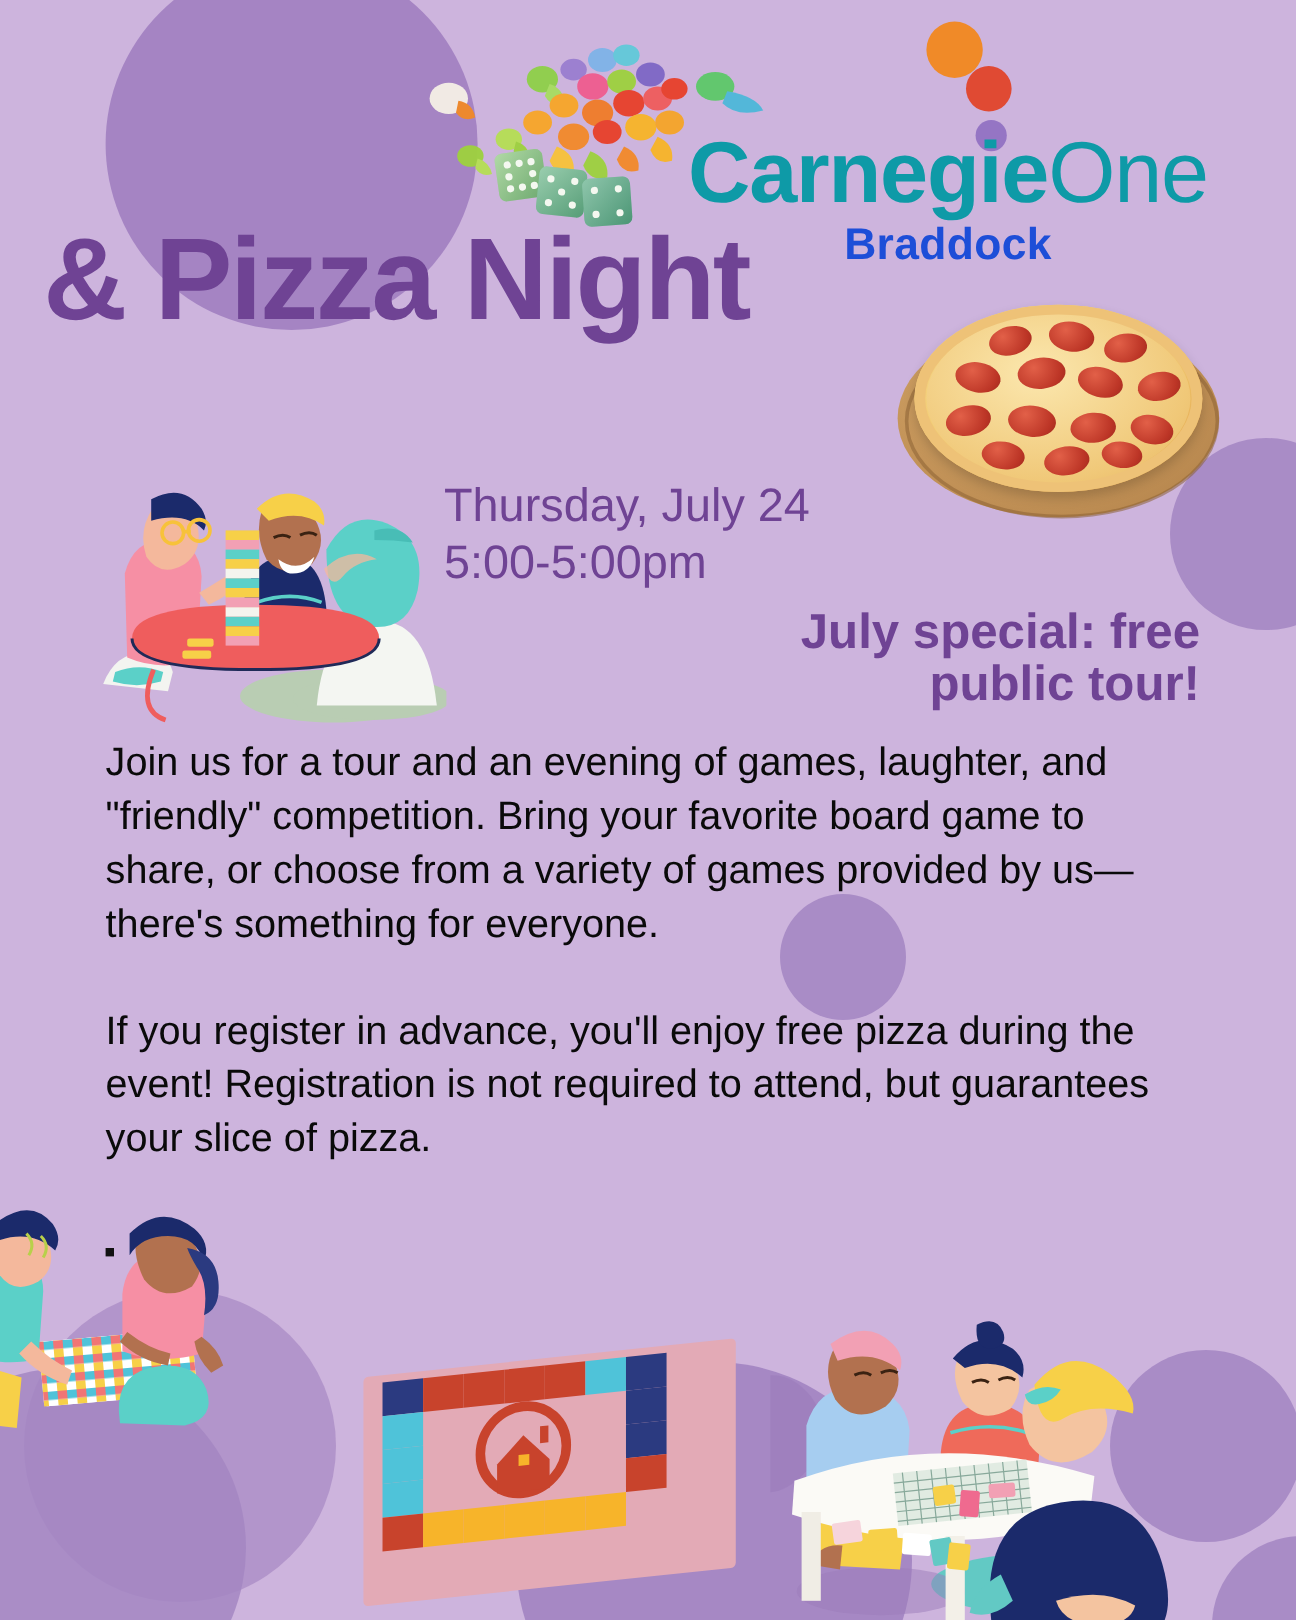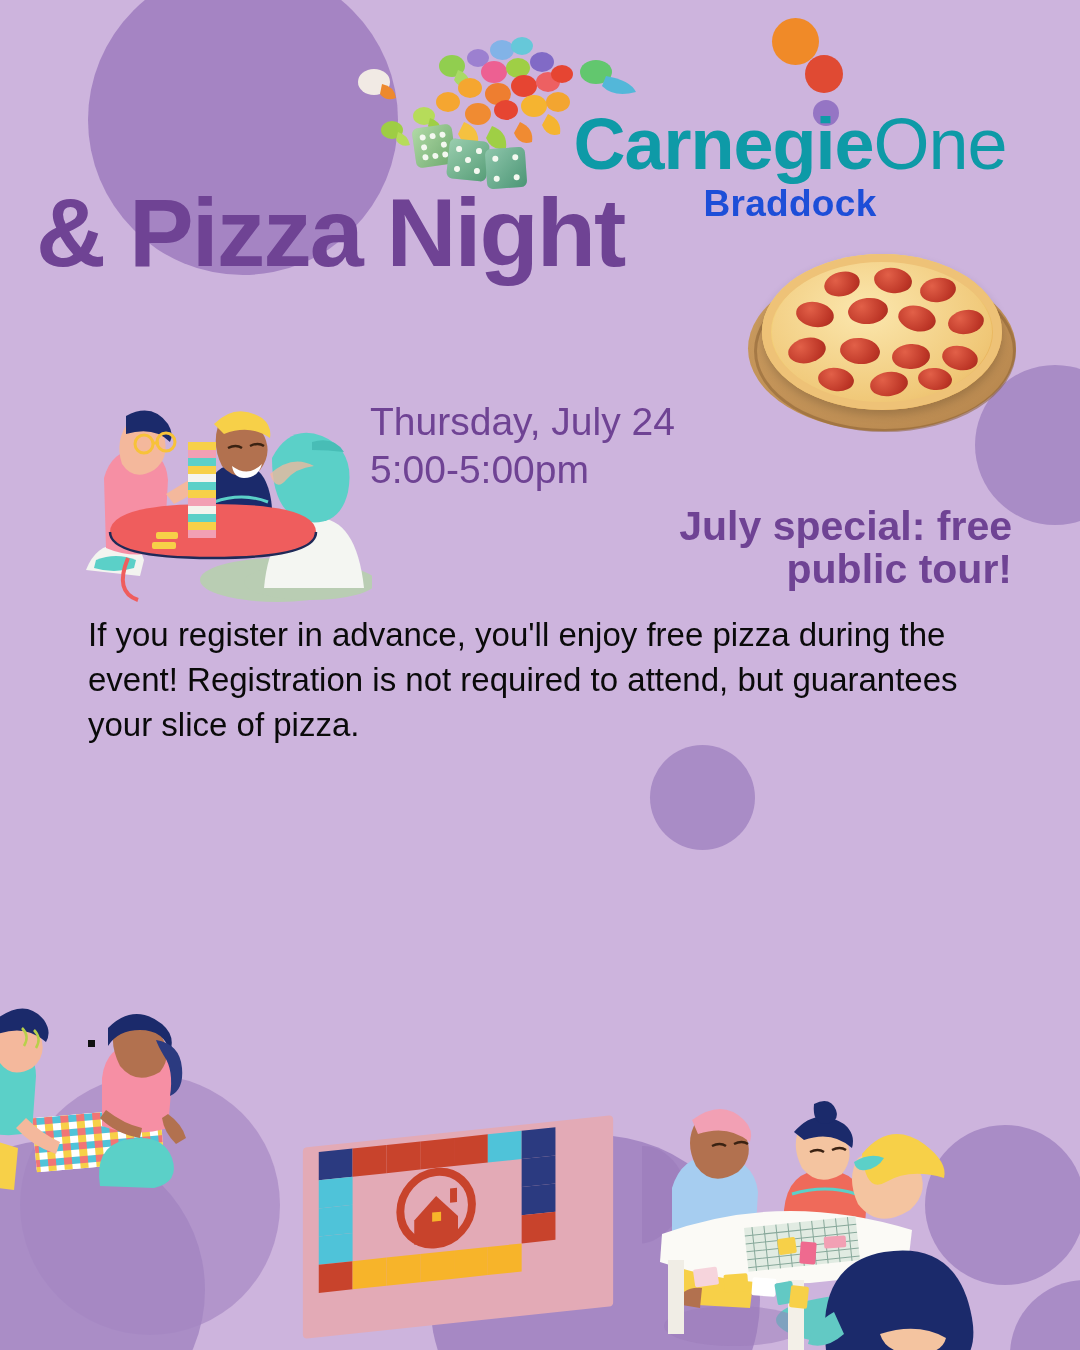--- a/index.html
+++ b/index.html
@@ -51,28 +51,28 @@
          box-shadow:0 5px 10px rgba(0,0,0,.18);}
   .crust{position:absolute;inset:0;border-radius:50%;border:9px solid #eec277;box-sizing:border-box;}
   .cheese{position:absolute;left:10px;top:8px;right:10px;bottom:8px;border-radius:50%;
           background:radial-gradient(ellipse at 42% 35%,#fbe7ae,#f0c878 70%,#e6b35f);}
   .pep{position:absolute;border-radius:50%;
        background:radial-gradient(circle at 35% 30%,#e26048,#bc3526 70%,#9d2a1d);}
 
   
   .datetime{position:absolute;left:370px;top:398px;width:420px;text-align:left;
             font-size:39px;line-height:1.22;color:#6f4394;}
-  .special{position:absolute;left:512px;top:505px;width:500px;text-align:right;
+  .special{position:absolute;left:500px;top:505px;width:500px;text-align:right;
            font-size:41px;font-weight:bold;line-height:1.06;color:#6f4394;}
 
   
   .body-copy{position:absolute;left:88px;top:613px;width:915px;
              font-size:33px;line-height:1.36;color:#0a0a0a;}
   .body-copy p{margin:0;}
-  .body-copy p+p{}
+  .body-copy p+p{margin-top:44px;}
   .tiny-dot{position:absolute;left:88px;top:1040px;width:7px;height:7px;background:#111;}
 
   
   .jenga{position:absolute;left:82px;top:382px;width:290px;height:225px;}
 
   
   .kids{position:absolute;left:-10px;top:1000px;width:250px;height:200px;}
 
   
   .mono{position:absolute;left:298px;top:1128px;width:320px;height:210px;
@@ -269,20 +269,21 @@
         <rect x="106" y="132" width="28" height="8" fill="#5bd0c8"></rect>
         <rect x="106" y="140" width="28" height="8" fill="#f7d048"></rect>
         <rect x="106" y="148" width="28" height="8" fill="#f2a0b4"></rect>
       </g>
       <rect x="74" y="150" width="22" height="7" rx="2" fill="#f7d048"></rect>
       <rect x="70" y="160" width="24" height="7" rx="2" fill="#f7d048"></rect>
     </svg>
   </div>
 
   <div class="body-copy">
+    <p>Join us for a tour and an evening of games, laughter, and "friendly" competition. Bring your favorite board game to share, or choose from a variety of games provided by us— there's something for everyone.</p>
     <p>If you register in advance, you'll enjoy free pizza during the event! Registration is not required to attend, but guarantees your slice of pizza.</p>
   </div>
   <div class="tiny-dot"></div>
 
   <div class="kids">
     <svg width="250" height="200" viewBox="0 0 250 200">
 
       <g transform="rotate(-5 116 136)">
         <rect x="44" y="112" width="128" height="54" rx="3" fill="#ffffff"></rect>
         <g>

